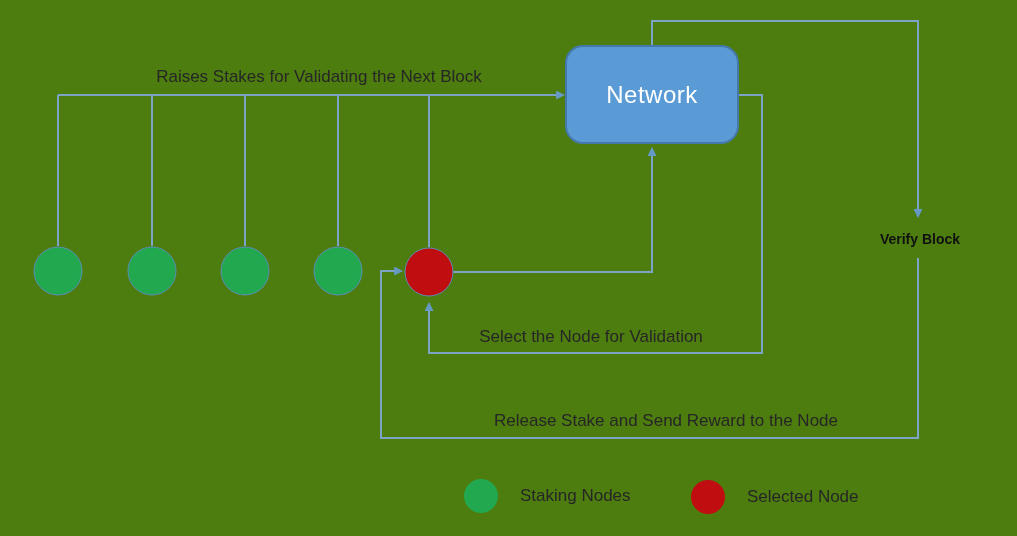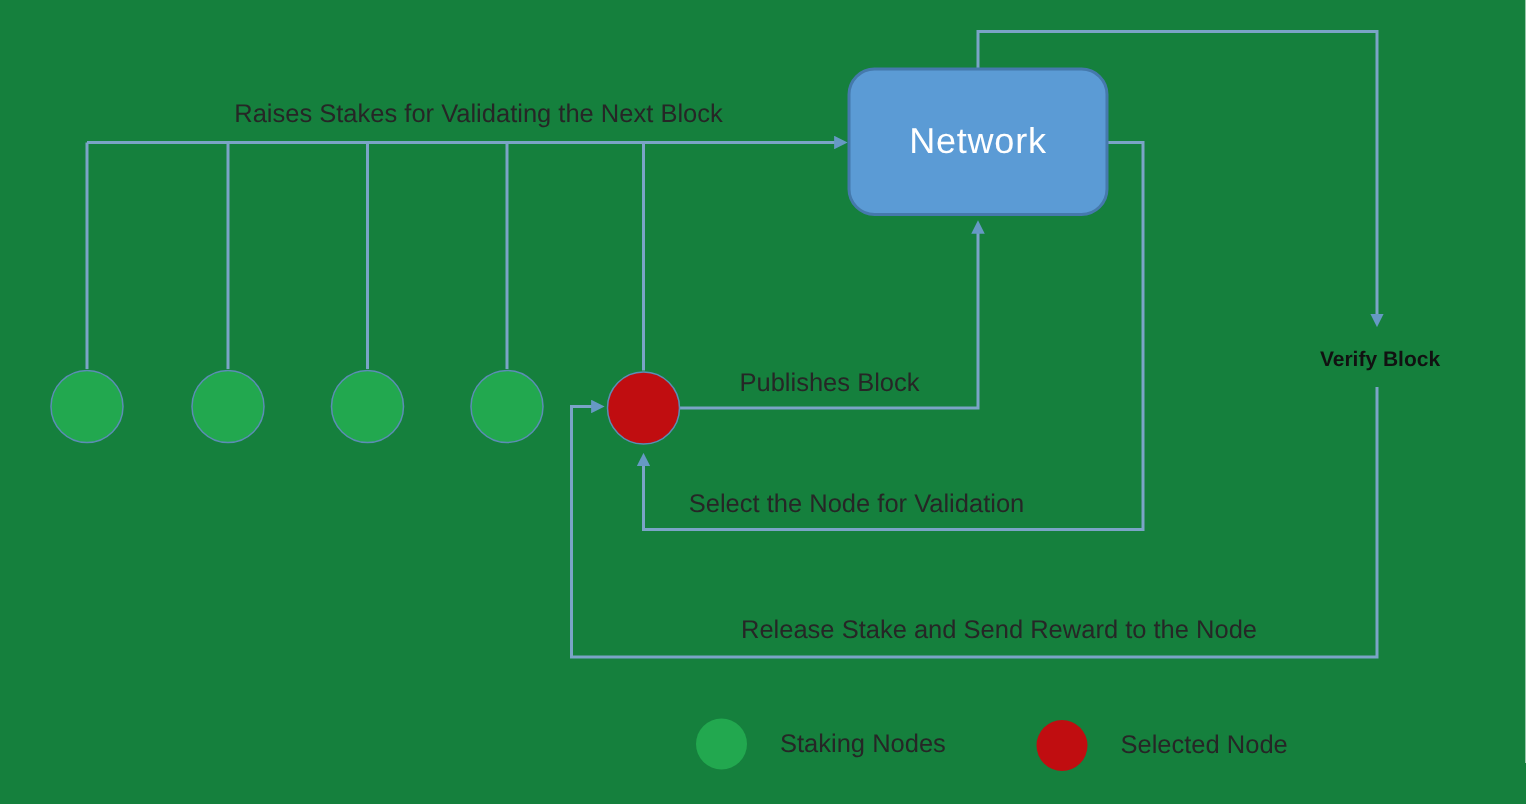--- a/index.html
+++ b/index.html
@@ -1,19 +1,19 @@
 <!DOCTYPE html>
 <html><head>
 <meta charset="utf-8">
 <style>
   html,body{margin:0;padding:0;background:#ffffff;}
   #stage{
     position:relative;
     width:1017px;height:536px;
-    background:#15803d;
+    background:#4d7c0f;
     font-family:"Liberation Sans",sans-serif;
     color:#262626;
     overflow:hidden;
   }
   #diagram-svg{position:absolute;left:0;top:0;width:1017px;height:536px;}
   .conn{fill:none;stroke:#7ba4c7;stroke-width:2;}
   #arrow path{fill:#6699c4;}
   .node-circle{stroke:#5c8db5;stroke-width:1;}
   .net-rect{stroke:#4579ac;stroke-width:2;}
   .lbl{
@@ -72,22 +72,21 @@
     <circle cx="481" cy="496" r="17" fill="#22a84f"></circle>
     <circle cx="708" cy="497" r="17" fill="#c00d10"></circle>
   </svg>
 
   <div class="lbl" style="left:319px;top:77px;">Raises Stakes for Validating the Next Block</div>
 
   <div class="lbl lbl-network" style="left:652px;top:95px;">Network</div>
 
   <div class="lbl lbl-bold" style="left:920px;top:240px;">Verify Block</div>
 
-  <div class="lbl" style="left:553px;top:256px;">Publishes Block</div>
 
-  <div class="lbl" style="left:571px;top:337px;">Select the Node for Validation</div>
+  <div class="lbl" style="left:591px;top:337px;">Select the Node for Validation</div>
 
   <div class="lbl" style="left:666px;top:421px;">Release Stake and Send Reward to the Node</div>
 
   <div class="legend-label" style="left:747px;top:497px;">Selected Node</div>
   <div class="legend-label" style="left:520px;top:496px;">Staking Nodes</div>
 
 </div>
 
 </body></html>

